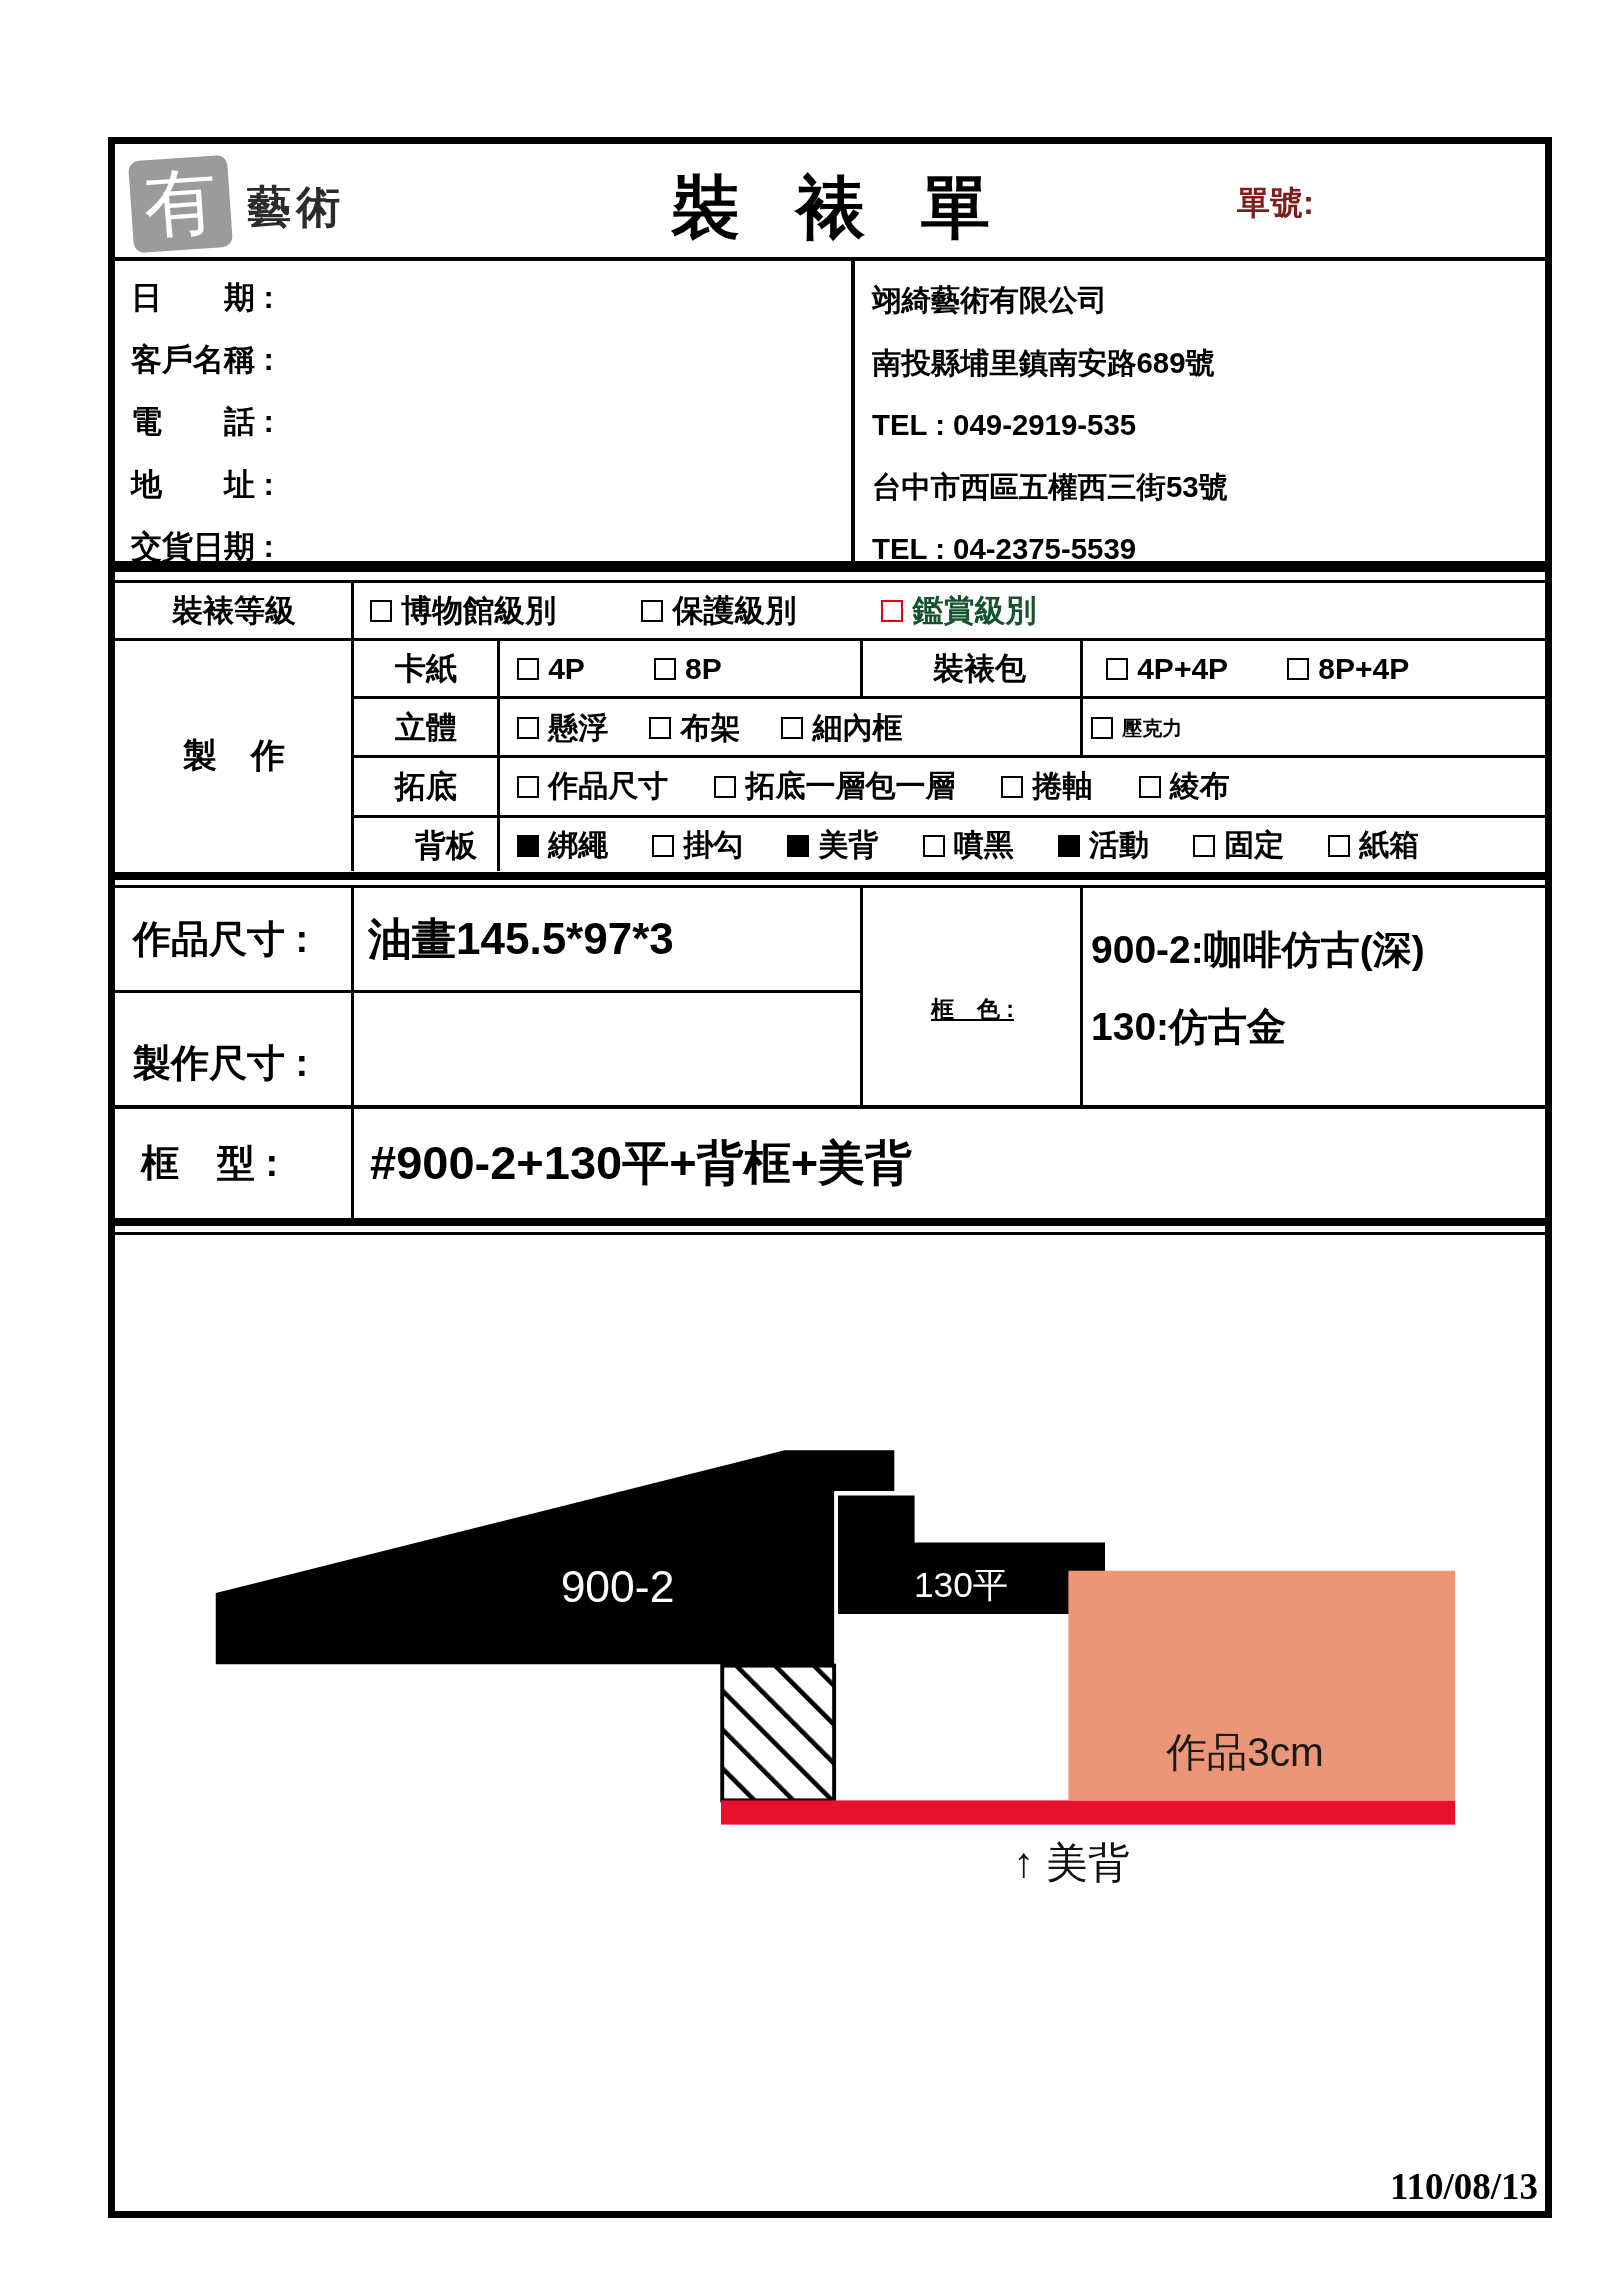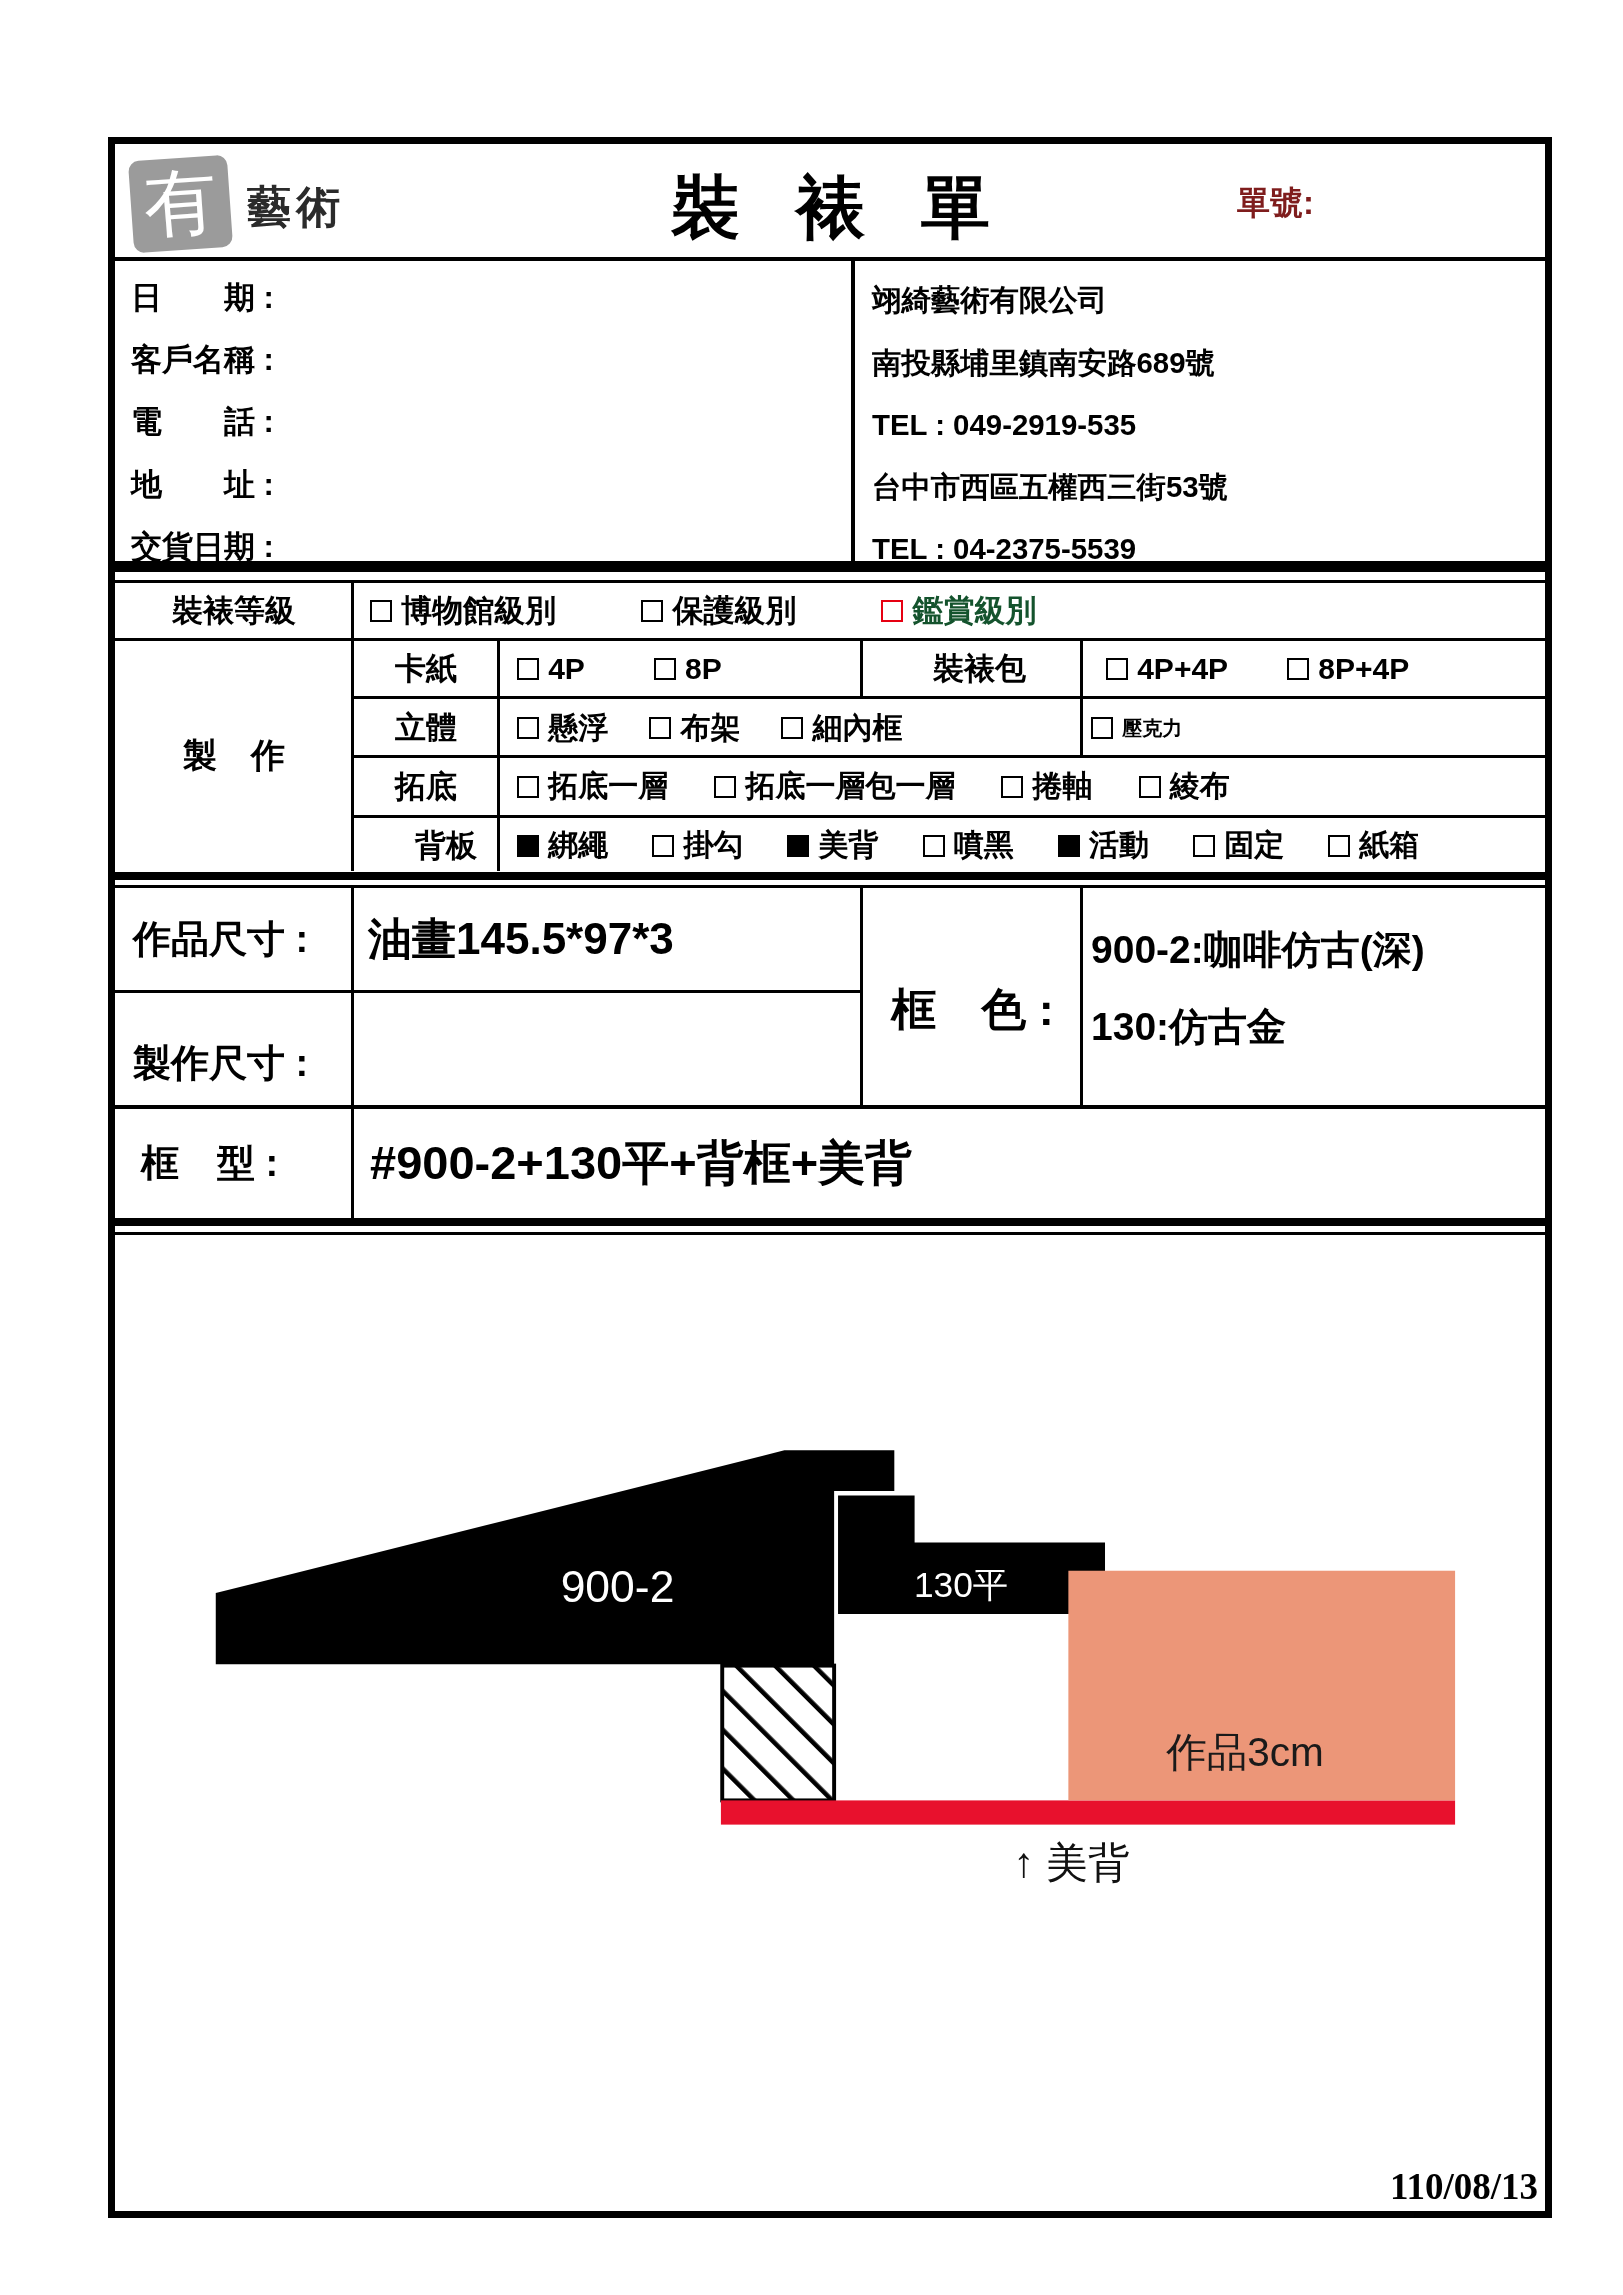--- a/index.html
+++ b/index.html
@@ -134,21 +134,21 @@
   </div>
 <div class="opts" style="left:1091px;top:700px;height:56px;gap:39px;font-size:20px;">
     <span class="opt">
       <span class="box"></span>
       <span class="olbl">壓克力</span>
     </span>
   </div>
 <div class="opts" style="left:517px;top:758px;height:57px;gap:46px;font-size:30px;">
     <span class="opt">
       <span class="box"></span>
-      <span class="olbl">拓底一層</span>
+      <span class="olbl">作品尺寸</span>
     </span>
     <span class="opt">
       <span class="box"></span>
       <span class="olbl">拓底一層包一層</span>
     </span>
     <span class="opt">
       <span class="box"></span>
       <span class="olbl">捲軸</span>
     </span>
     <span class="opt">
@@ -184,21 +184,21 @@
     <span class="opt">
       <span class="box"></span>
       <span class="olbl">紙箱</span>
     </span>
   </div>
 
 <div class="cell-label vcenter" style="left:133px;top:888px;width:216px;height:102px;font-size:38px;">作品尺寸 :</div>
 <div class="cell-label vcenter" style="left:368px;top:888px;width:484px;height:102px;font-size:44px;">油畫145.5*97*3</div>
 <div class="cell-label vcenter" style="left:133px;top:993px;width:216px;height:140px;font-size:38px;">製作尺寸 :</div>
 <div class="cell-label vcenter" style="left:368px;top:993px;width:484px;height:111px;font-size:44px;"></div>
-<div class="cell-label center" style="left:864px;top:888px;width:217px;height:243px;font-size:45px;">框　色 :</div>
+<div class="cell-label center" style="left:864px;top:888px;width:217px;height:243px;font-size:23px;text-decoration:underline;">框　色 :</div>
 <div class="cell-label" style="left:1091px;top:923px;font-size:39px;">900-2:咖啡仿古(深)</div>
 <div class="cell-label" style="left:1091px;top:1000px;font-size:39px;">130:仿古金</div>
 
 <div class="cell-label vcenter" style="left:141px;top:1108px;width:209px;height:111px;font-size:38px;">框　型 :</div>
 <div class="cell-label vcenter" style="left:370px;top:1108px;width:1112px;height:111px;font-size:47px;">#900-2+130平+背框+美背</div>
 
 <svg class="abs" style="left:115px;top:1237px;" width="1433" height="975" viewBox="175 1890 2190 1490">
   <defs>
     <pattern id="hatch" patternUnits="userSpaceOnUse" width="42" height="42" patternTransform="rotate(-45)">
       <rect width="42" height="42" fill="#fff"></rect>

